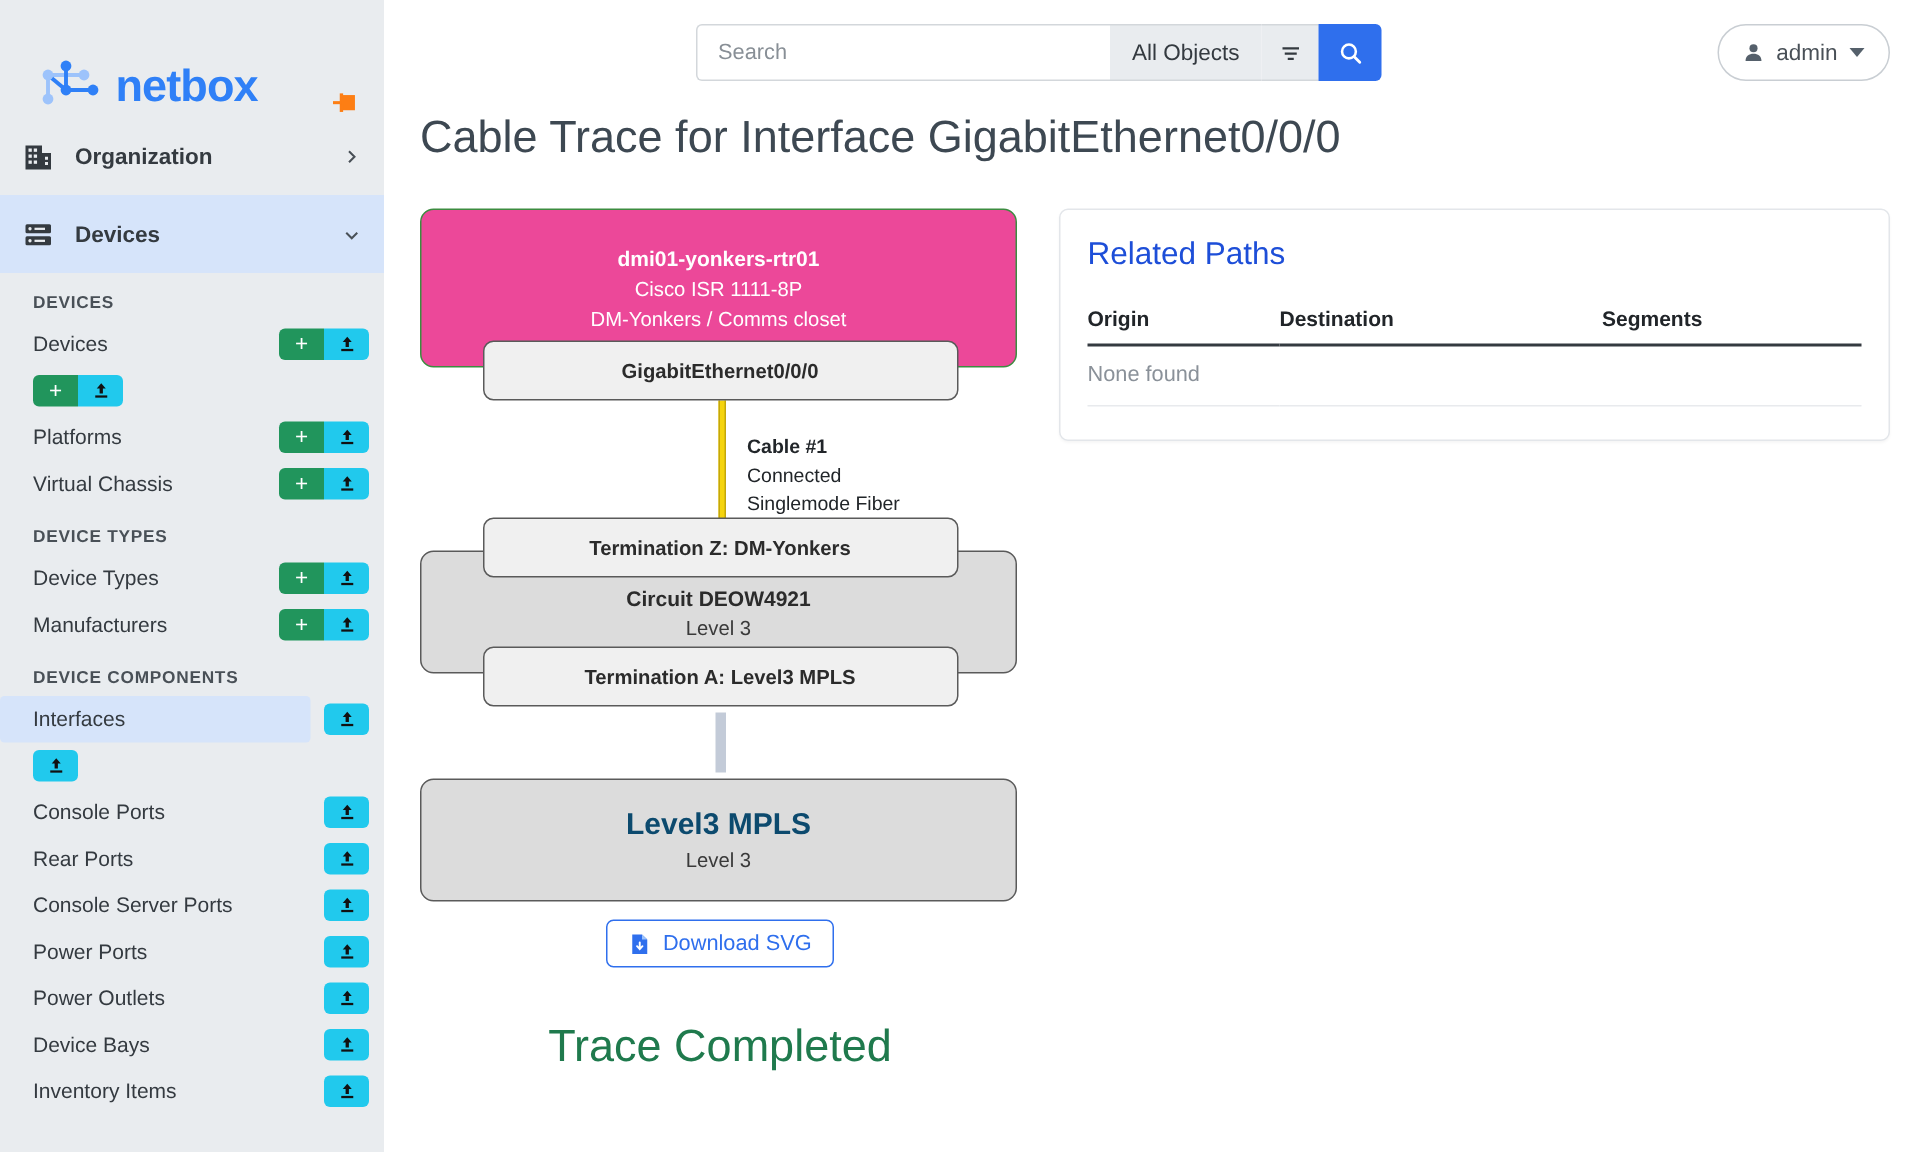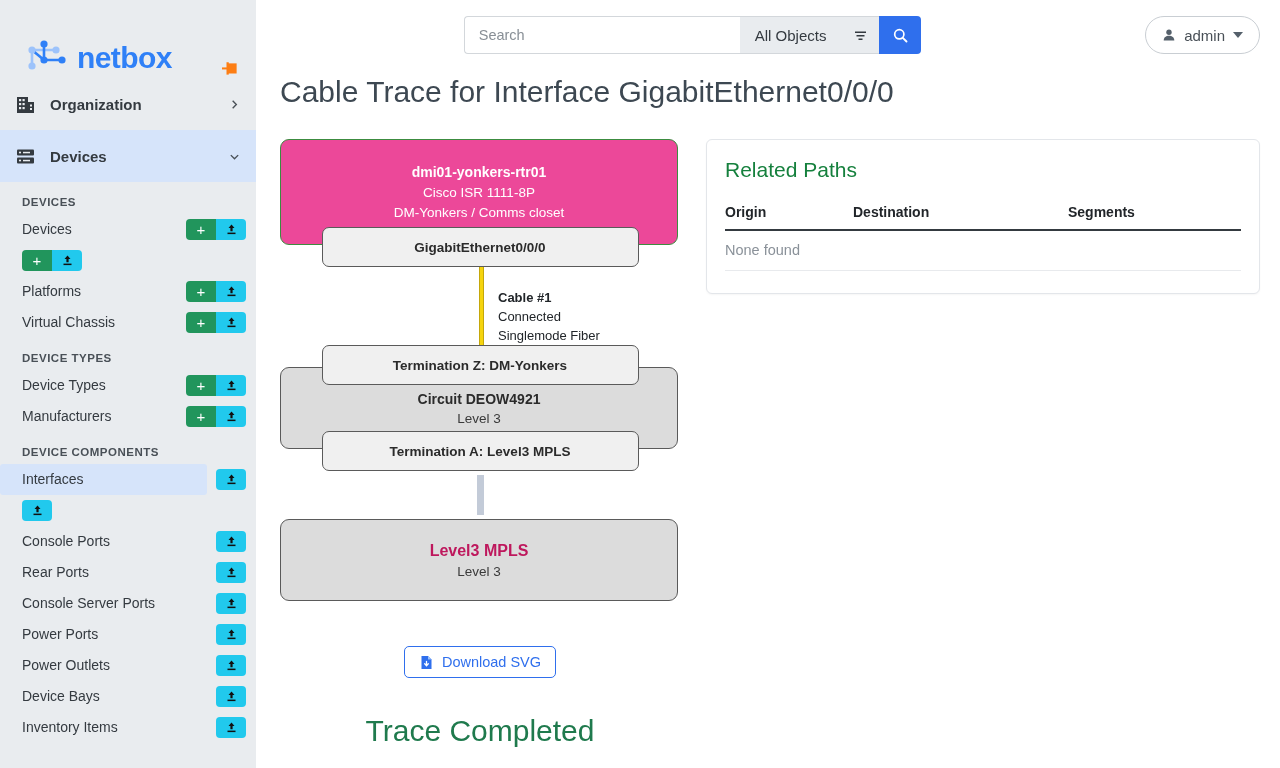--- a/index.html
+++ b/index.html
@@ -228,24 +228,24 @@
 
   .node-endpoint {
     width: 398px; height: 82px;
     background: #dcdcdc;
     border: 1.4px solid #5a5a5a;
     border-radius: 9px;
     display: flex; flex-direction: column;
     align-items: center; justify-content: center;
     gap: 4px;
   }
-  .node-endpoint .e1 { font-size: 16px; font-weight: 700; color: #be185d; }
+  .node-endpoint .e1 { font-size: 20px; font-weight: 700; color: #0c4a6e; }
   .node-endpoint .e2 { font-size: 13.5px; color: #3a3a3a; }
 
-  .dl-row { display: flex; justify-content: center; margin-top: 45px; }
+  .dl-row { display: flex; justify-content: center; margin-top: 12px; }
   .dl-btn {
     display: inline-flex; align-items: center; gap: 8px;
     height: 32px; padding: 0 14px;
     border: 1px solid #2f6fed; border-radius: 5px;
     background: #fff; color: #2f6fed;
     font-size: 14.5px; cursor: pointer;
     font-family: "Liberation Sans", sans-serif;
   }
   .trace-status {
     text-align: center;
@@ -256,21 +256,21 @@
   
   .paths-col { flex: 1; }
   .card {
     border: 1px solid #e3e6ea;
     border-radius: 6px;
     background: #fff;
     padding: 18px 18px 22px 18px;
     box-shadow: 0 1px 2px rgba(0,0,0,.04);
   }
   .card-title {
-    font-size: 21px; color: #15803d; font-weight: 400;
+    font-size: 21px; color: #1d4ed8; font-weight: 400;
     margin-bottom: 22px;
   }
   table.paths { width: 100%; border-collapse: collapse; }
   table.paths th {
     text-align: left;
     font-size: 14px; font-weight: 700; color: #212529;
     padding: 0 0 9px 0;
     border-bottom: 2px solid #343a40;
   }
   table.paths td {

